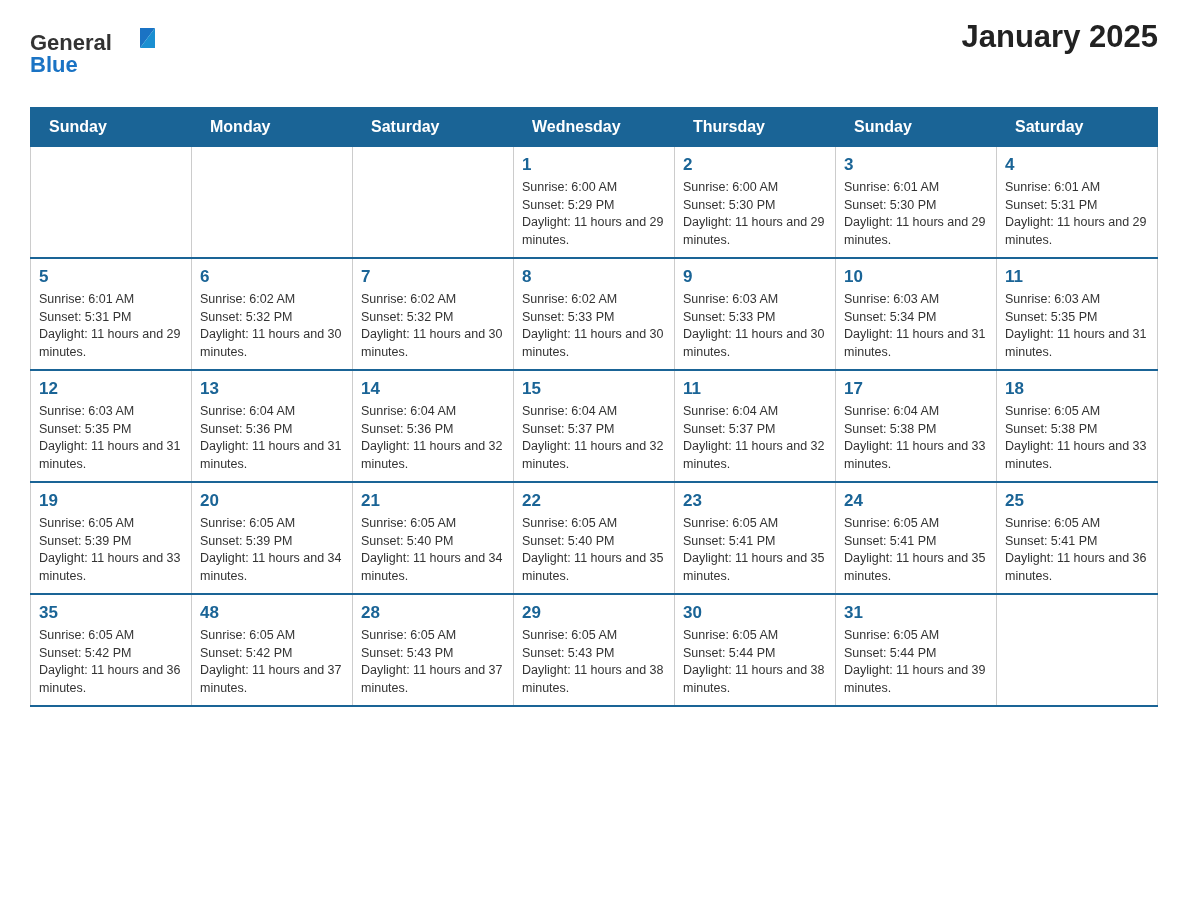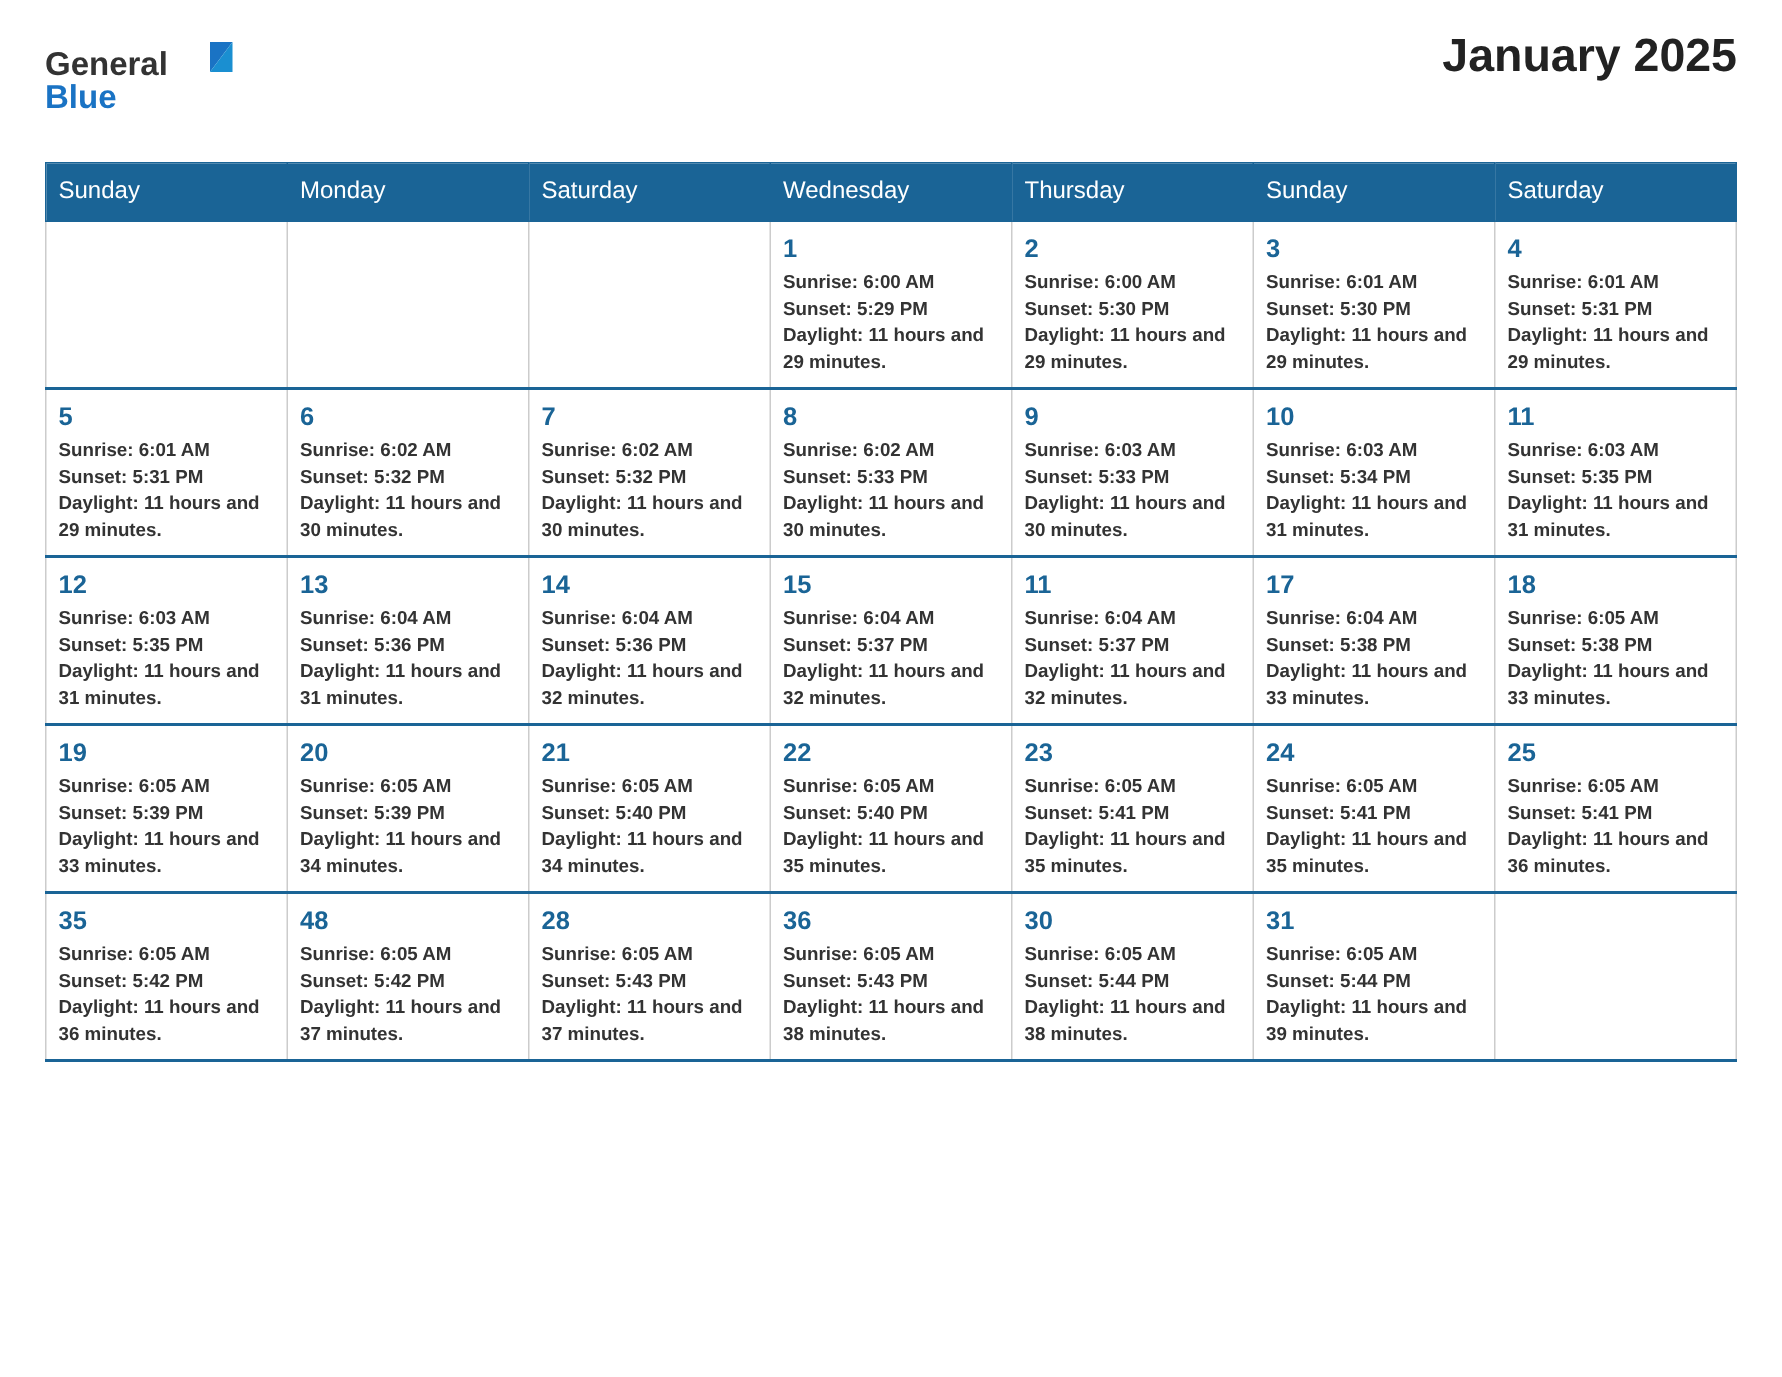--- a/index.html
+++ b/index.html
@@ -36,22 +36,22 @@
     }
     .calendar {
       width: 100%;
       border-collapse: collapse;
       margin-top: 10px;
     }
     .calendar thead tr th {
       background-color: #1a6496;
       color: #fff;
       font-size: 16px;
-      font-weight: normal;
-      padding: 10px 8px;
+      font-weight: bold;
+      padding: 10px 18px;
       text-align: left;
       border: 1px solid #1a6496;
     }
     .calendar tbody tr td {
       vertical-align: top;
       padding: 8px 8px;
       border: 1px solid #ccc;
       width: 14.28%;
       min-height: 110px;
       height: 110px;
@@ -62,21 +62,20 @@
       font-size: 17px;
       font-weight: bold;
       color: #1a6496;
       display: block;
       margin-bottom: 4px;
     }
     .calendar tbody tr td .day-info {
       font-size: 12.5px;
       color: #333;
       line-height: 1.4;
-      font-weight: bold;
     }
     .calendar tbody tr td.empty {
       background: #fff;
     }
     .calendar tbody tr {
       border-bottom: 2px solid #1a6496;
     }
   </style>
 </head>
 <body>
@@ -231,21 +230,21 @@
         </td>
         <td>
           <span class="day-num">48</span>
           <div class="day-info">Sunrise: 6:05 AM<br>Sunset: 5:42 PM<br>Daylight: 11 hours and 37 minutes.</div>
         </td>
         <td>
           <span class="day-num">28</span>
           <div class="day-info">Sunrise: 6:05 AM<br>Sunset: 5:43 PM<br>Daylight: 11 hours and 37 minutes.</div>
         </td>
         <td>
-          <span class="day-num">36</span>
+          <span class="day-num">29</span>
           <div class="day-info">Sunrise: 6:05 AM<br>Sunset: 5:43 PM<br>Daylight: 11 hours and 38 minutes.</div>
         </td>
         <td>
           <span class="day-num">30</span>
           <div class="day-info">Sunrise: 6:05 AM<br>Sunset: 5:44 PM<br>Daylight: 11 hours and 38 minutes.</div>
         </td>
         <td>
           <span class="day-num">31</span>
           <div class="day-info">Sunrise: 6:05 AM<br>Sunset: 5:44 PM<br>Daylight: 11 hours and 39 minutes.</div>
         </td>

